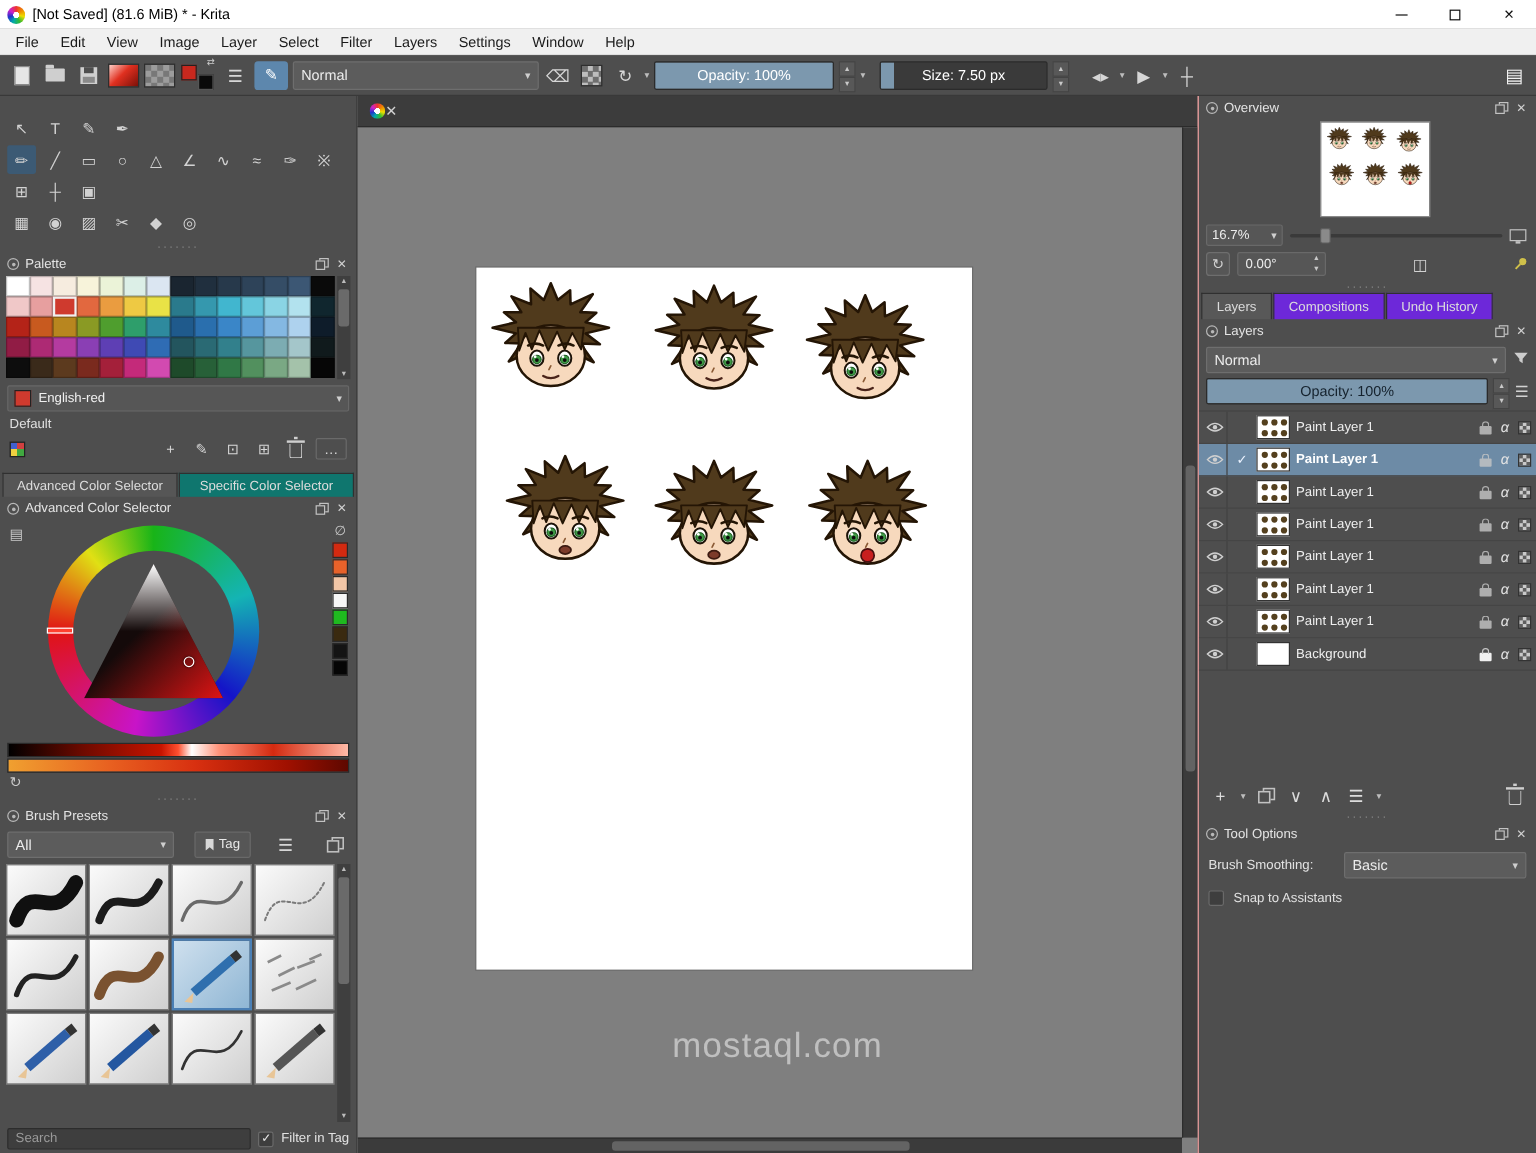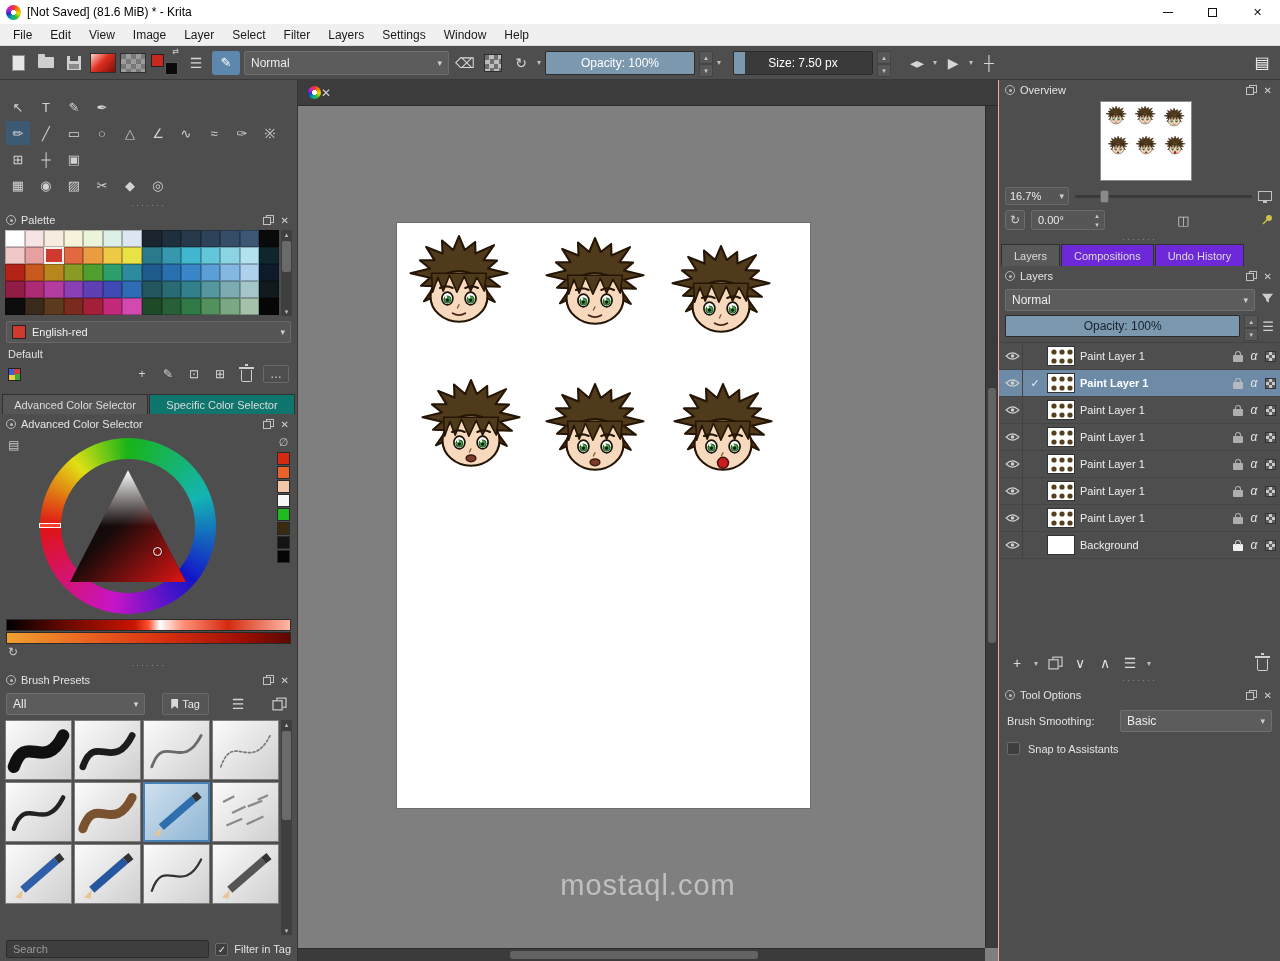--- a/index.html
+++ b/index.html
@@ -118,21 +118,21 @@
 
 .canvas-col{flex:1;display:flex;flex-direction:column;min-width:0;background:#7f7f7f}
 .doc-tab{height:26px;background:#3c3c3c;border-bottom:1px solid #2b2b2b;display:flex;align-items:center;padding:0 10px;flex:none}
 .doc-title{flex:1;text-align:center;font-size:12px;color:#e0e0e0}
 .doc-close{font-size:12px;color:#d2d2d2}
 .viewport{flex:1;position:relative;overflow:hidden}
 .page{position:absolute;background:#fff;box-shadow:0 0 0 1px rgba(0,0,0,.15)}
 .head{position:absolute}
 .watermark{position:absolute;left:50%;top:748px;transform:translateX(-50%);text-align:center;pointer-events:none}
 .wm-ar{font-size:44px;font-weight:bold;color:rgba(255,255,255,.6);line-height:1;font-family:"DejaVu Sans",sans-serif}
-.wm-en{font-size:29px;color:rgba(255,255,255,.5);letter-spacing:1px;margin-top:15px}
+.wm-en{font-size:29px;color:rgba(255,255,255,.5);letter-spacing:1px;margin-top:2px}
 .hscroll{position:absolute;left:0;right:13px;bottom:0;height:13px;background:#3b3b3b;border-top:1px solid #2c2c2c}
 .h-thumb{position:absolute;left:212px;width:248px;top:2px;bottom:2px;background:#636363;border-radius:3px}
 .vscroll{position:absolute;top:0;bottom:13px;right:0;width:13px;background:#3b3b3b;border-left:1px solid #2c2c2c}
 .v-thumb{position:absolute;top:282px;height:255px;left:2px;right:2px;background:#636363;border-radius:3px}
 
 .right{width:282px;flex:none;background:#4e4e4e;border-left:1px solid #fca5a5;display:flex;flex-direction:column;min-height:0;overflow:hidden}
 .ov-thumb-row{height:84px;display:flex;padding-top:2px}
 .ov-thumb{width:90px;height:78px;background:#fff;outline:1px solid #8a8a8a;margin-left:102px}
 .ov-zoom-row{display:flex;align-items:center;gap:6px;padding:3px 6px}
 .combo{width:64px;height:18px;background:#565656;border:1px solid #696969;border-radius:2px;display:flex;align-items:center;justify-content:space-between;padding:0 4px;font-size:11px;color:#ececec;flex:none}

